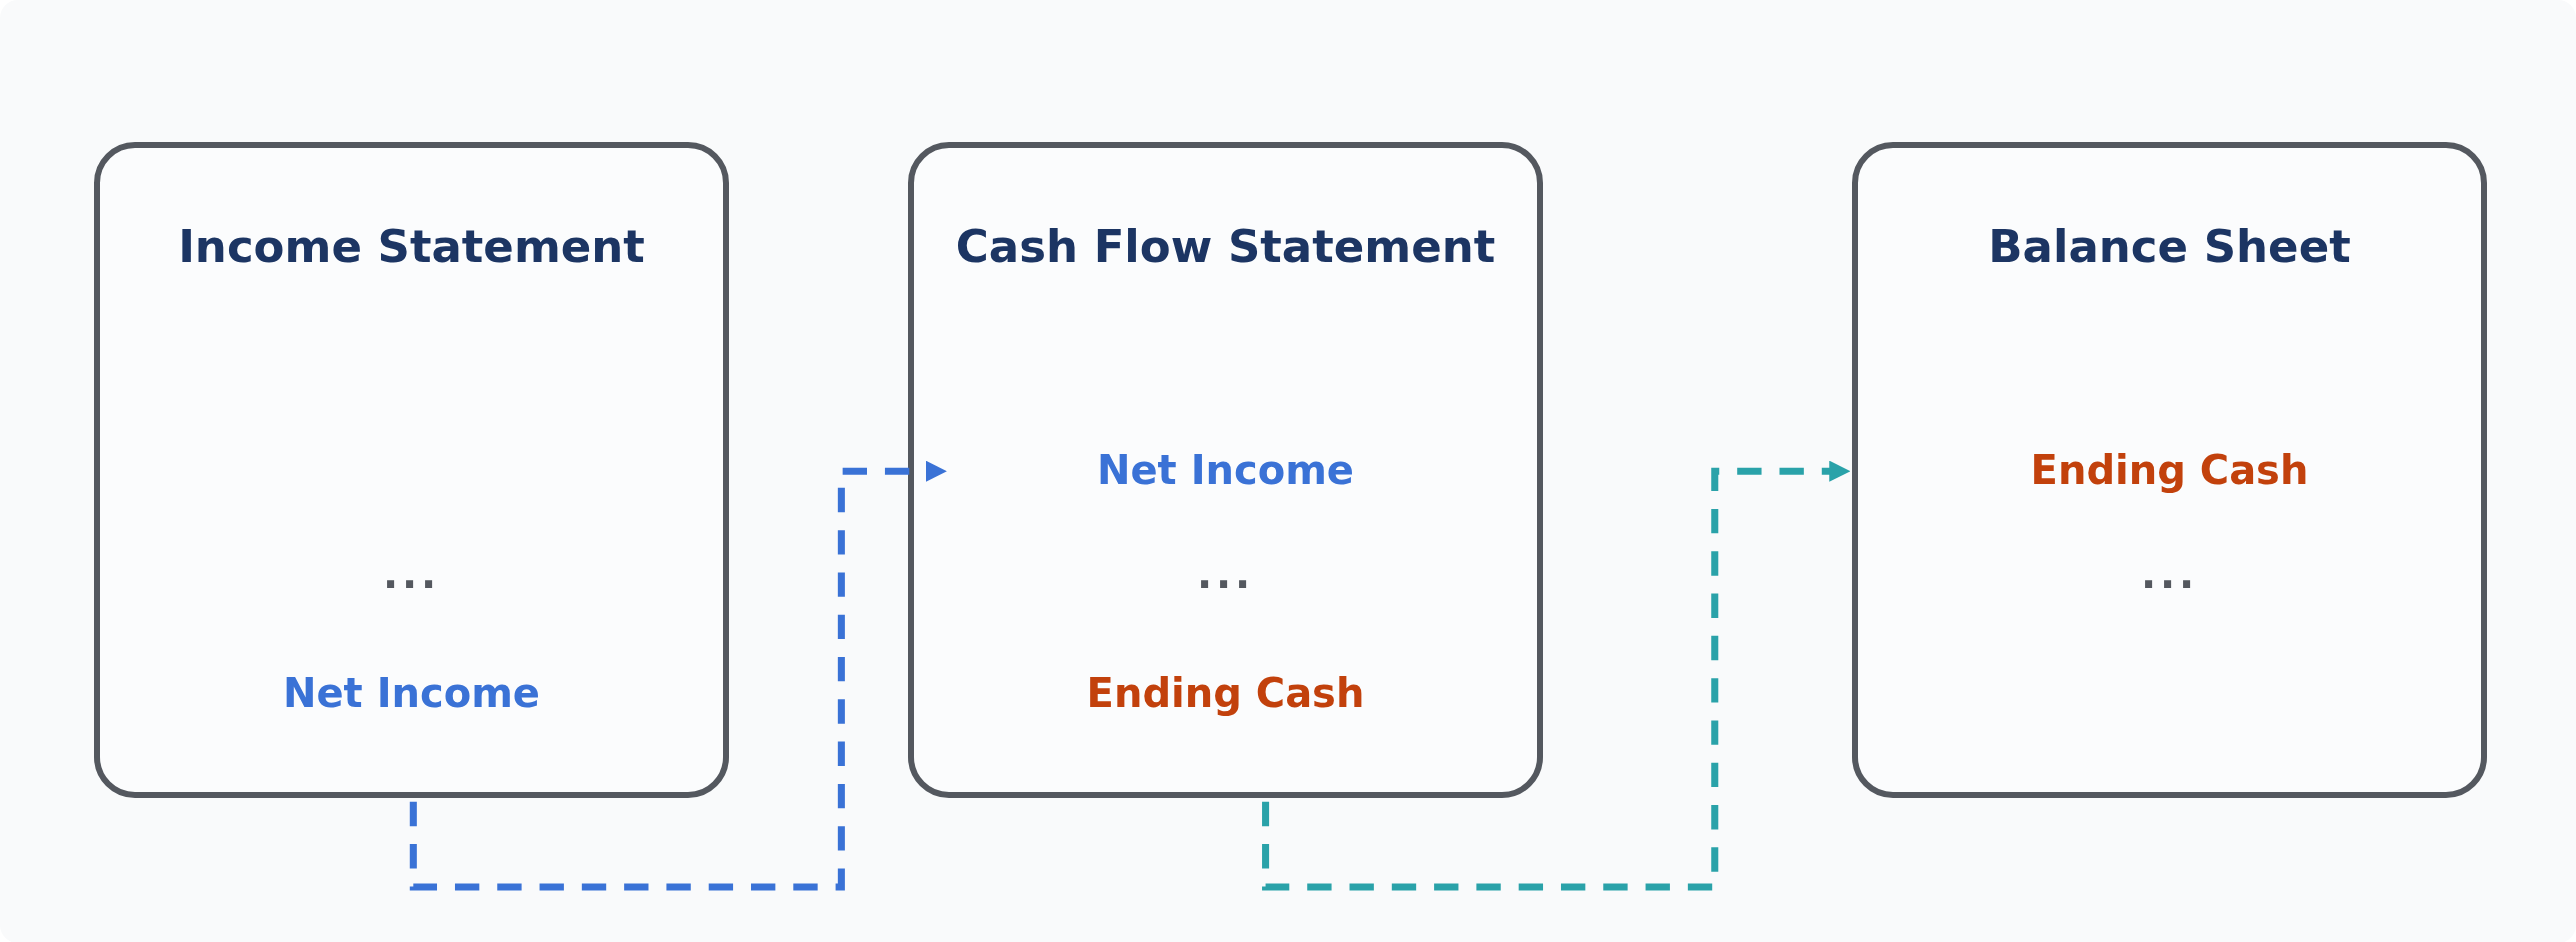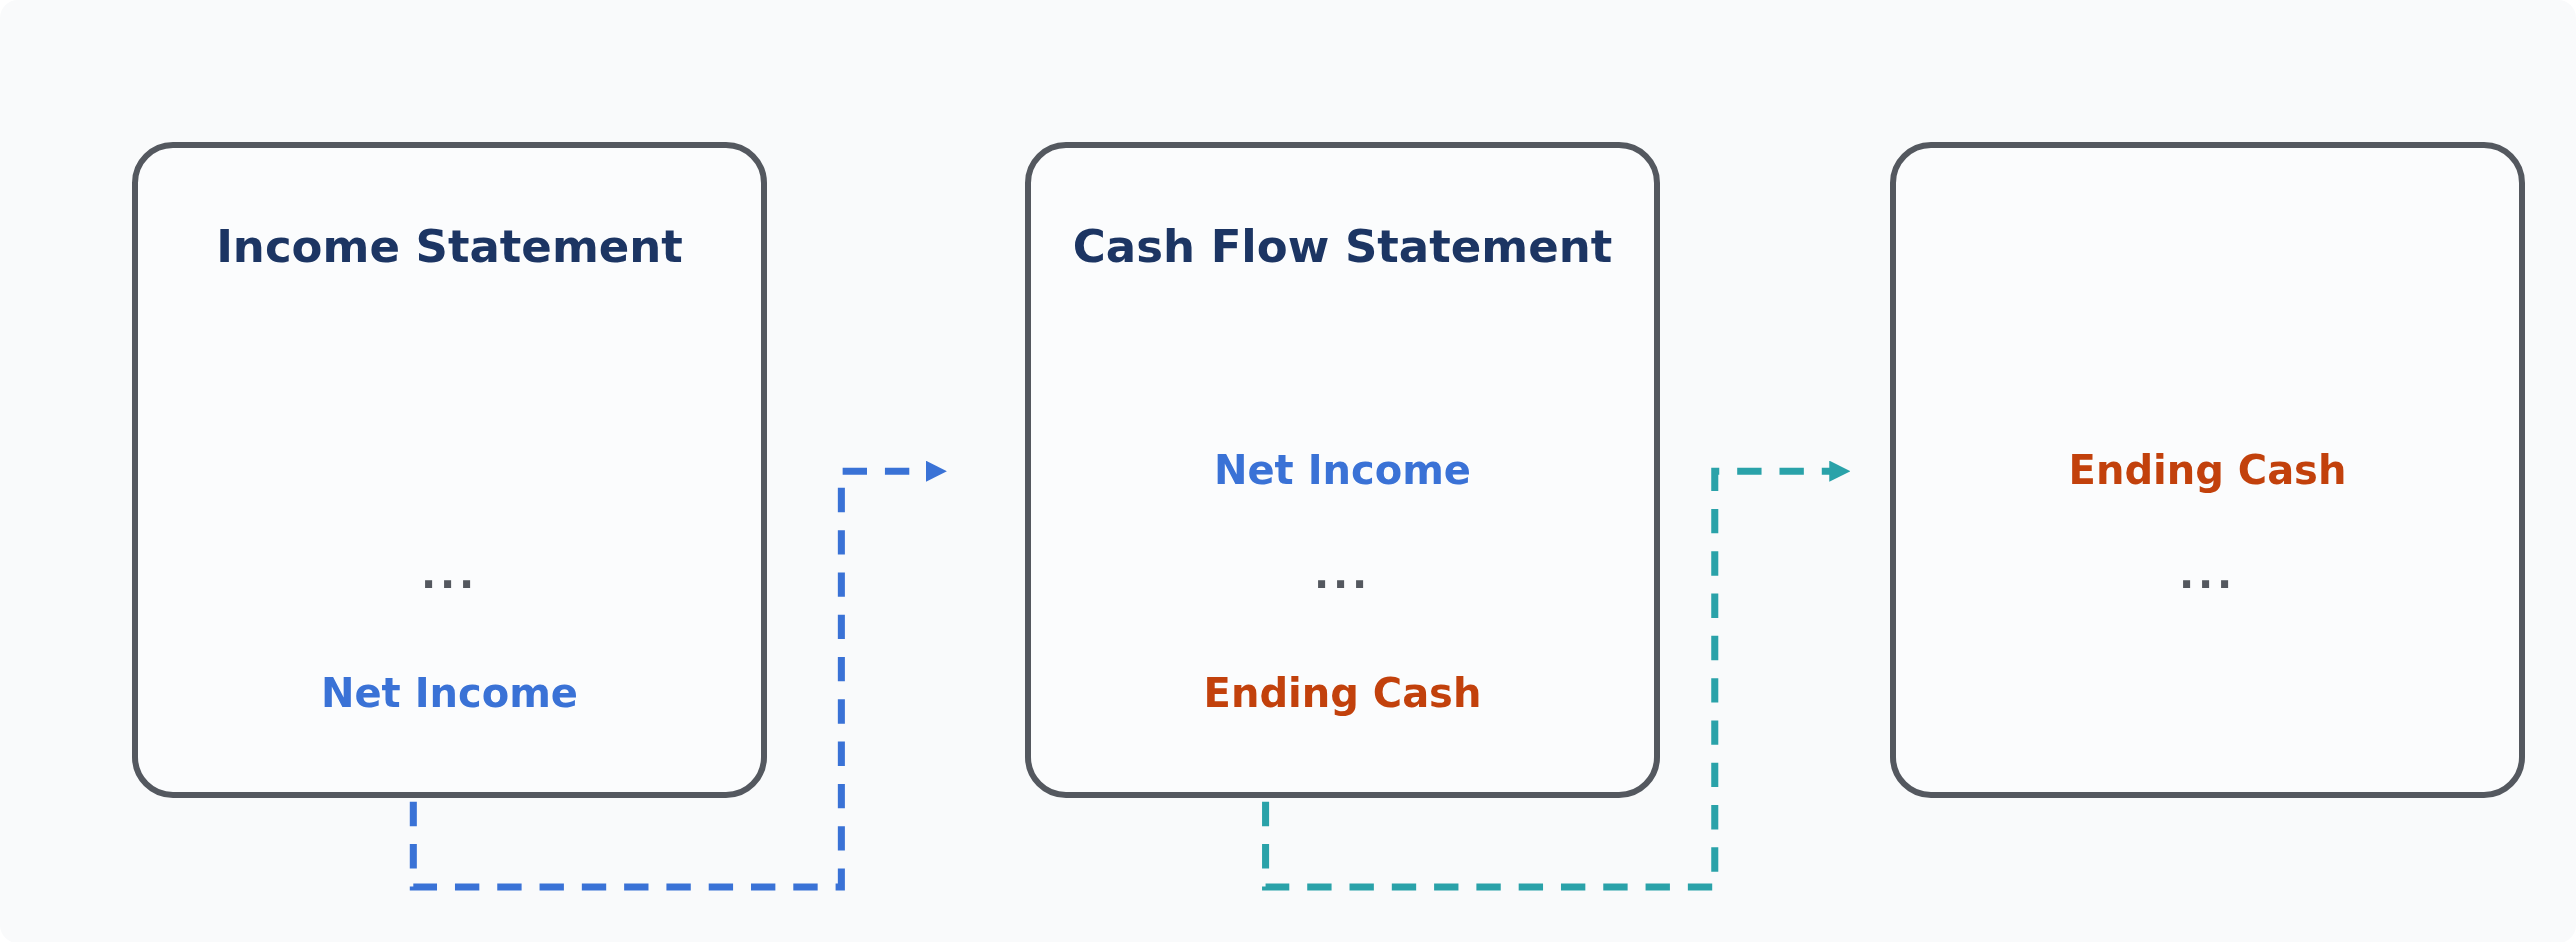--- a/index.html
+++ b/index.html
@@ -18,24 +18,23 @@
   }
   .node {
     position: absolute;
     top: 142px;
     width: 635px;
     height: 656px;
     box-sizing: border-box;
     border: 6.4px solid #54585f;
     border-radius: 41px;
     background: #fbfcfd;
-    margin-left: 38px;
   }
   .node-income    { left: 94px;  }
-  .node-cashflow  { left: 987px; padding-left: 33px; }
+  .node-cashflow  { left: 908px; padding-left: 33px; }
   .node-balance   { left: 1852px; }
 
   .node-title {
     position: absolute;
     top: 69px;
     left: 0;
     right: 0;
     height: 58px;
     display: flex;
     align-items: center;
@@ -97,20 +96,21 @@
   </div>
 
   <div class="node node-cashflow">
     <div class="node-title">Cash Flow Statement</div>
     <div class="row blue slot1">Net Income</div>
     <div class="row dots slot2">...</div>
     <div class="row teal slot3">Ending Cash</div>
   </div>
 
   <div class="node node-balance">
+    <div class="node-title">Balance Sheet</div>
     <div class="row teal slot1">Ending Cash</div>
     <div class="row dots slot2">...</div>
   </div>
 
   <svg class="connector-layer" viewBox="0 0 4020 1471" xmlns="http://www.w3.org/2000/svg">
     <defs>
       <marker id="arrow-blue" viewBox="0 0 10 10" refX="1" refY="5" markerWidth="3" markerHeight="3" orient="auto">
         <path d="M0,0 L10,5 L0,10 Z" fill="#3a72d6"></path>
       </marker>
       <marker id="arrow-teal" viewBox="0 0 10 10" refX="1" refY="5" markerWidth="3" markerHeight="3" orient="auto">

